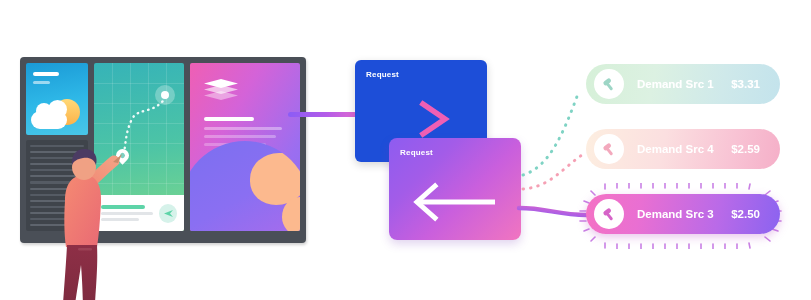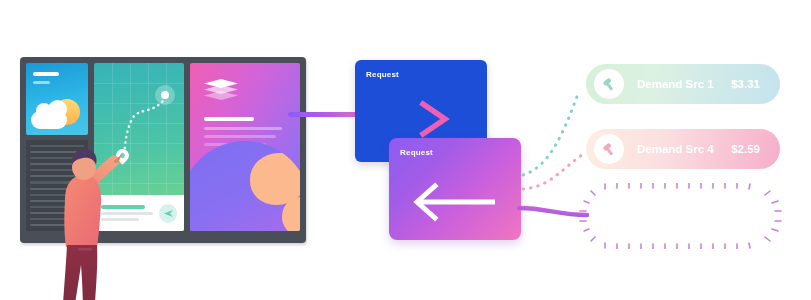--- a/index.html
+++ b/index.html
@@ -345,14 +345,24 @@
 
       <line x1="190" y1="12" x2="195" y2="8"></line>
       <line x1="197" y1="20" x2="203" y2="18"></line>
       <line x1="200" y1="28" x2="206" y2="28"></line>
       <line x1="200" y1="38" x2="206" y2="38"></line>
       <line x1="197" y1="46" x2="203" y2="48"></line>
       <line x1="190" y1="54" x2="195" y2="58"></line>
     </g>
   </svg>
 
+  <div class="pill pill-3">
+    <div class="pill-icon">
+      <svg width="17" height="17" viewBox="0 0 17 17">
+        <rect x="2" y="3.6" width="8.4" height="4.6" rx="2.3" fill="#d664c8" transform="rotate(-38 6.2 5.9)"></rect>
+        <rect x="7.2" y="6.6" width="2.9" height="8.2" rx="1.45" fill="#d664c8" transform="rotate(-38 8.6 10.7)"></rect>
+      </svg>
+    </div>
+    <div class="pill-name">Demand Src 3</div>
+    <div class="pill-price">$2.50</div>
+  </div>
 
 </div>
 
 </body></html>

